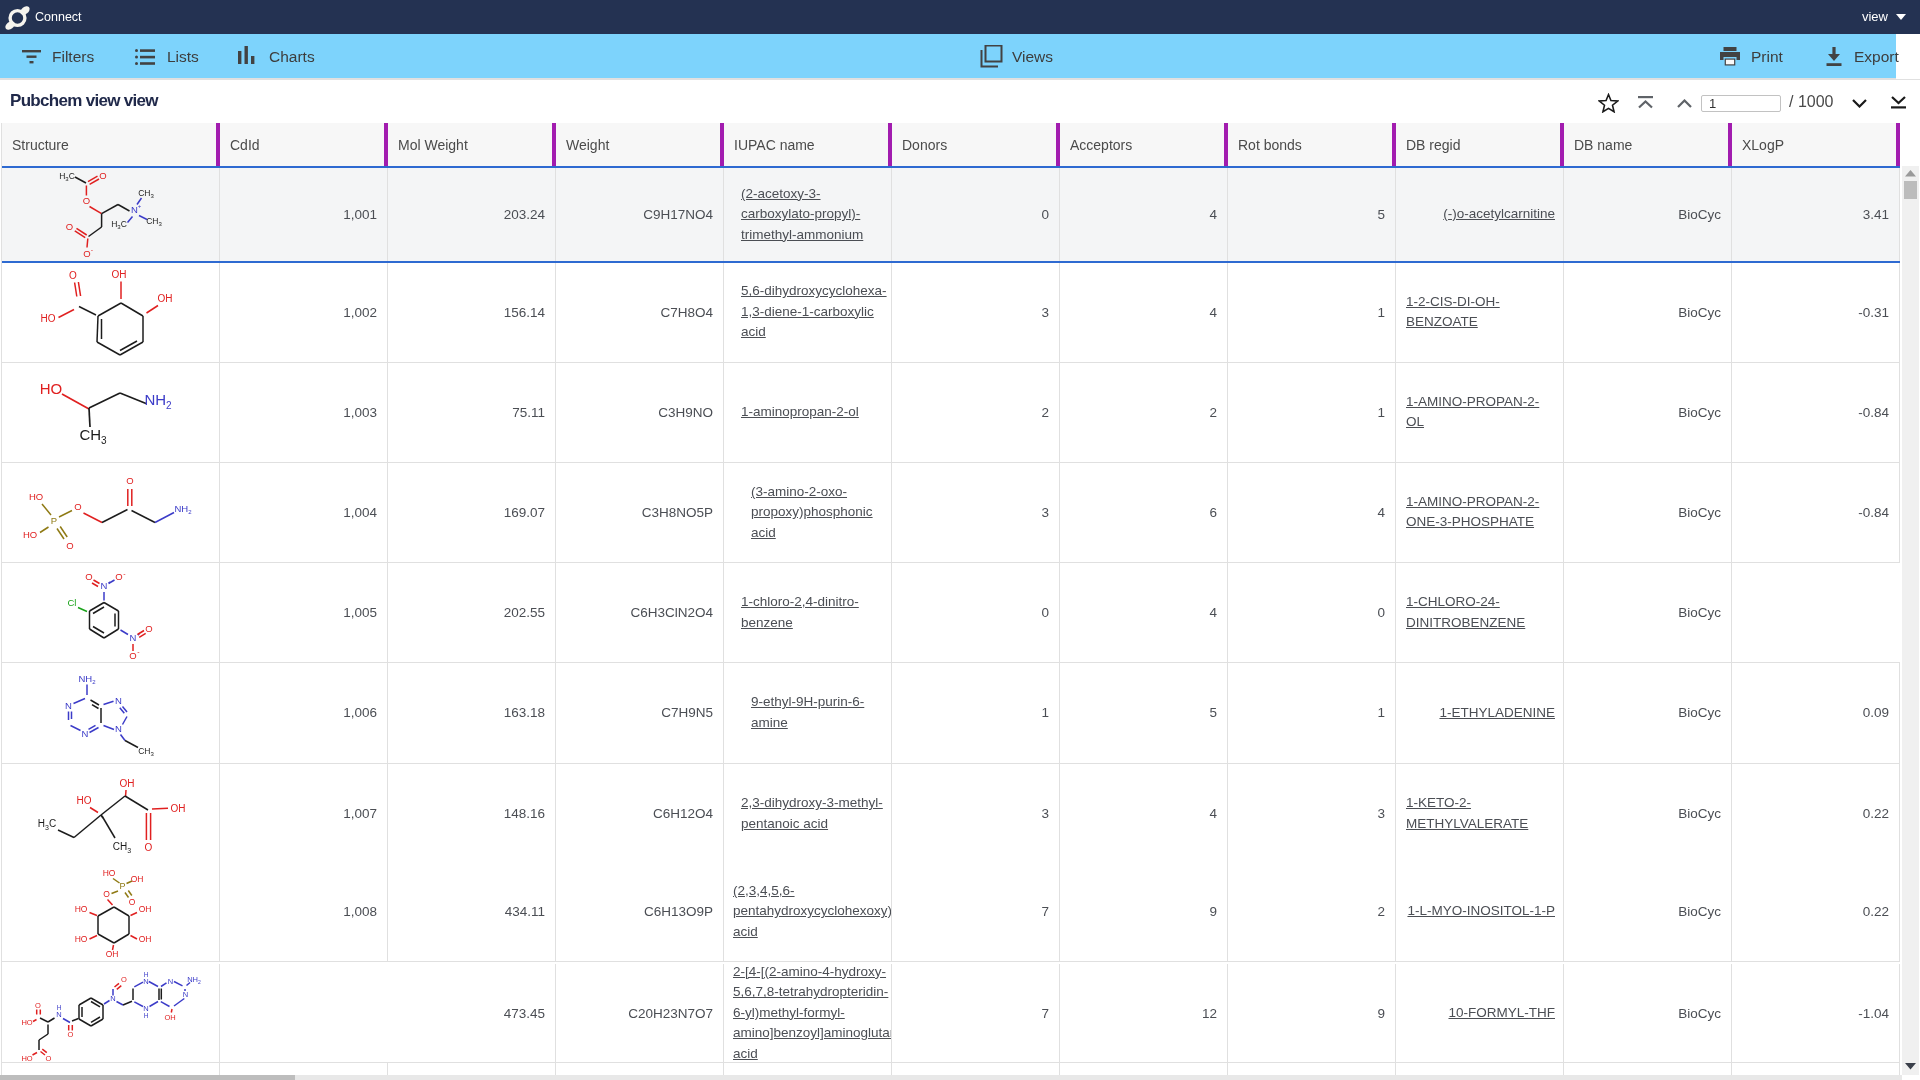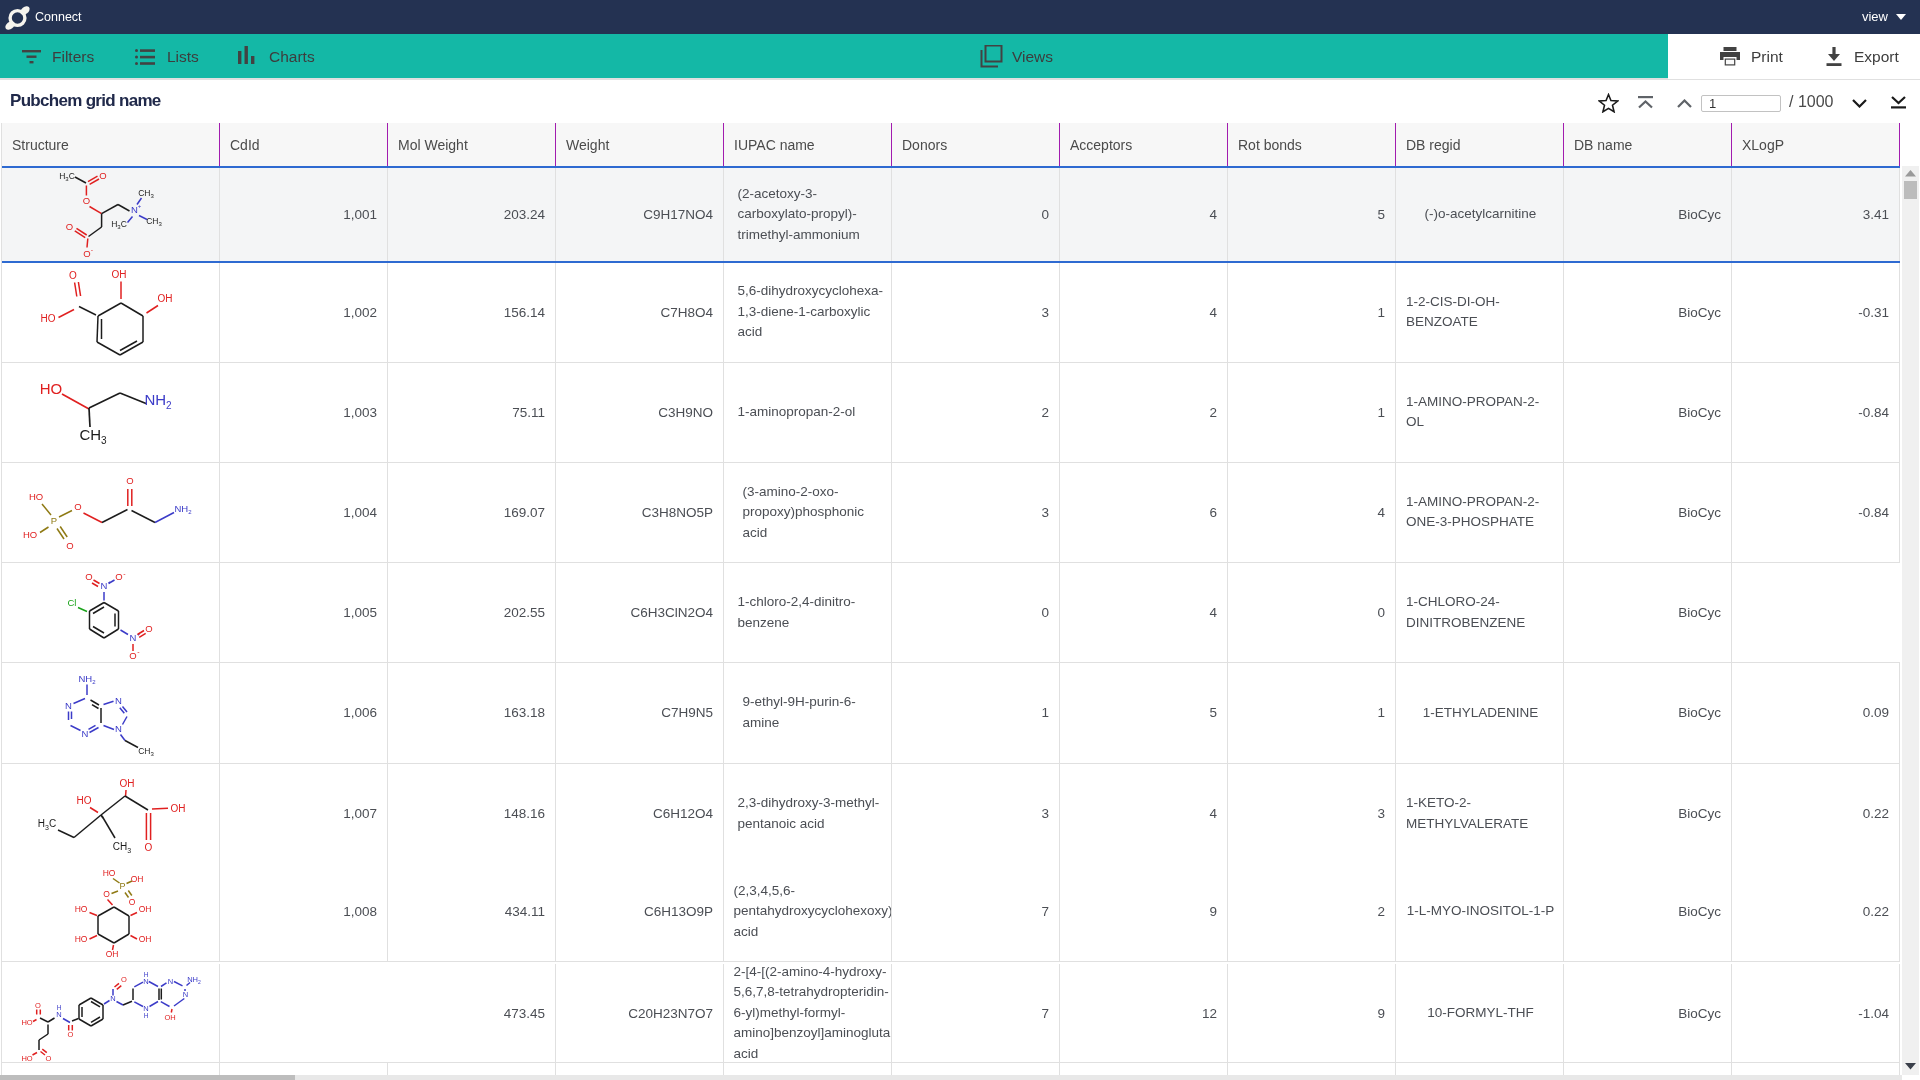--- a/index.html
+++ b/index.html
@@ -4,37 +4,37 @@
 <style>
 *{margin:0;padding:0;box-sizing:border-box}
 html,body{width:1920px;height:1080px;overflow:hidden;background:#fff;
   font-family:"Liberation Sans",sans-serif;}
 .abs{position:absolute}
 
 #topbar{position:absolute;left:0;top:0;width:1920px;height:34px;background:#243252;}
 #topbar .brand{position:absolute;left:35px;top:0;height:34px;line-height:34px;color:#fff;font-size:12.5px;}
 #topbar .user{position:absolute;right:32px;top:0;height:34px;line-height:34px;color:#fff;font-size:13px;}
 
-#toolbar{position:absolute;left:0;top:34px;width:1668px;height:45px;background:#14b8a6;border-bottom:1px solid #e0e0e0;}
+#toolbar{position:absolute;left:0;top:34px;width:1896px;height:45px;background:#7dd3fc;border-bottom:1px solid #e0e0e0;}
 .tbtn{position:absolute;top:0;height:45px;display:flex;align-items:center;color:#3d3d3d;font-size:15.5px;}
 
 #titlerow{position:absolute;left:0;top:79px;width:1920px;height:44px;background:#fff;border-top:1px solid #e0e0e0;}
 #titlerow h1{position:absolute;left:10px;top:11px;font-size:17px;letter-spacing:-0.7px;font-weight:bold;color:#20294a;}
 #pginput{position:absolute;left:1701px;top:15px;width:80px;height:17px;border:1px solid #c2c2c2;border-radius:2px;font-size:13px;color:#333;padding-left:7px;font-family:"Liberation Sans",sans-serif;}
 #pgtotal{position:absolute;left:1789px;top:0;height:44px;line-height:44px;font-size:16px;color:#4a4a4a;}
 
 #grid{position:absolute;left:1px;top:123px;width:1898px;height:957px;background:#fff;border-left:1px solid #e0e0e0;}
 #ghead{position:absolute;left:0;top:0;width:1898px;height:44px;background:#f7f7f7;}
 #ghead .hc{position:absolute;top:0;height:44px;display:flex;align-items:center;padding-left:10px;
-  font-size:14px;color:#4b4b4b;border-right:1px solid #a21caf;}
+  font-size:14px;color:#4b4b4b;border-right:4px solid #a21caf;}
 .row{position:absolute;left:0;width:1898px;background:#fff;border-bottom:1px solid #e0e0e0;}
 .row .c{position:absolute;top:0;height:100%;display:flex;align-items:center;border-right:1px solid #e0e0e0;
   font-size:13.5px;color:#4b4e54;overflow:hidden;}
 .num{justify-content:flex-end;padding-right:10px;}
-.txt{justify-content:center;padding-left:10px;padding-right:0;line-height:20.5px;}
+.txt{justify-content:flex-end;padding-left:10px;padding-right:0;line-height:20.5px;text-decoration:underline;}
 .txt .w{display:block;}
 .regid{padding-right:8px;}
 .c0{left:0;width:218px}.c1{left:218px;width:168px}.c2{left:386px;width:168px}
 .c3{left:554px;width:168px}.c4{left:722px;width:168px}.c5{left:890px;width:168px}
 .c6{left:1058px;width:168px}.c7{left:1226px;width:168px}.c8{left:1394px;width:168px}
 .c9{left:1562px;width:168px}.c10{left:1730px;width:168px}
 #row1{top:43px;height:96.5px;background:#f4f5f6;border-top:2px solid #2e6ad1;border-bottom:2px solid #2e6ad1;}
 
 #vsb{position:absolute;left:1902px;top:166px;width:17px;height:909px;background:#f0f0f0;}
 #vsb .thumb{position:absolute;left:2px;top:15px;width:13px;height:18px;background:#bcbcbc;}
@@ -95,21 +95,21 @@
   </svg>
   <div class="tbtn" style="left:1751px">Print</div>
   <svg class="abs" style="left:1826px;top:13px" width="16" height="19" viewBox="0 0 16 19">
     <path d="M6.4 0 h3.2 v7 H14 L8 14 L2 7 h4.4 Z" fill="#424242"></path>
     <rect x="0.5" y="16.2" width="15" height="2.8" fill="#424242"></rect>
   </svg>
   <div class="tbtn" style="left:1854px">Export</div>
 </div>
 
 <div id="titlerow">
-  <h1>Pubchem grid name</h1>
+  <h1>Pubchem view view</h1>
   <svg class="abs" style="left:1598px;top:13px" width="21" height="20" viewBox="0 0 24 23">
     <path d="M12 1.8 L14.8 8.6 L22.5 9.2 L16.6 14.1 L18.4 21.6 L12 17.6 L5.6 21.6 L7.4 14.1 L1.5 9.2 L9.2 8.6 Z" fill="none" stroke="#1a1a1a" stroke-width="1.8"></path>
   </svg>
   <svg class="abs" style="left:1638px;top:16px" width="15" height="13" viewBox="0 0 15 13">
     <rect x="0" y="0" width="15" height="2.2" fill="#5f6368"></rect>
     <path d="M1 11.5 L7.5 5.5 L14 11.5" fill="none" stroke="#5f6368" stroke-width="2.2"></path>
   </svg>
   <svg class="abs" style="left:1677px;top:19px" width="15" height="9" viewBox="0 0 15 9">
     <path d="M1 8 L7.5 1.5 L14 8" fill="none" stroke="#5f6368" stroke-width="2.2"></path>
   </svg>

